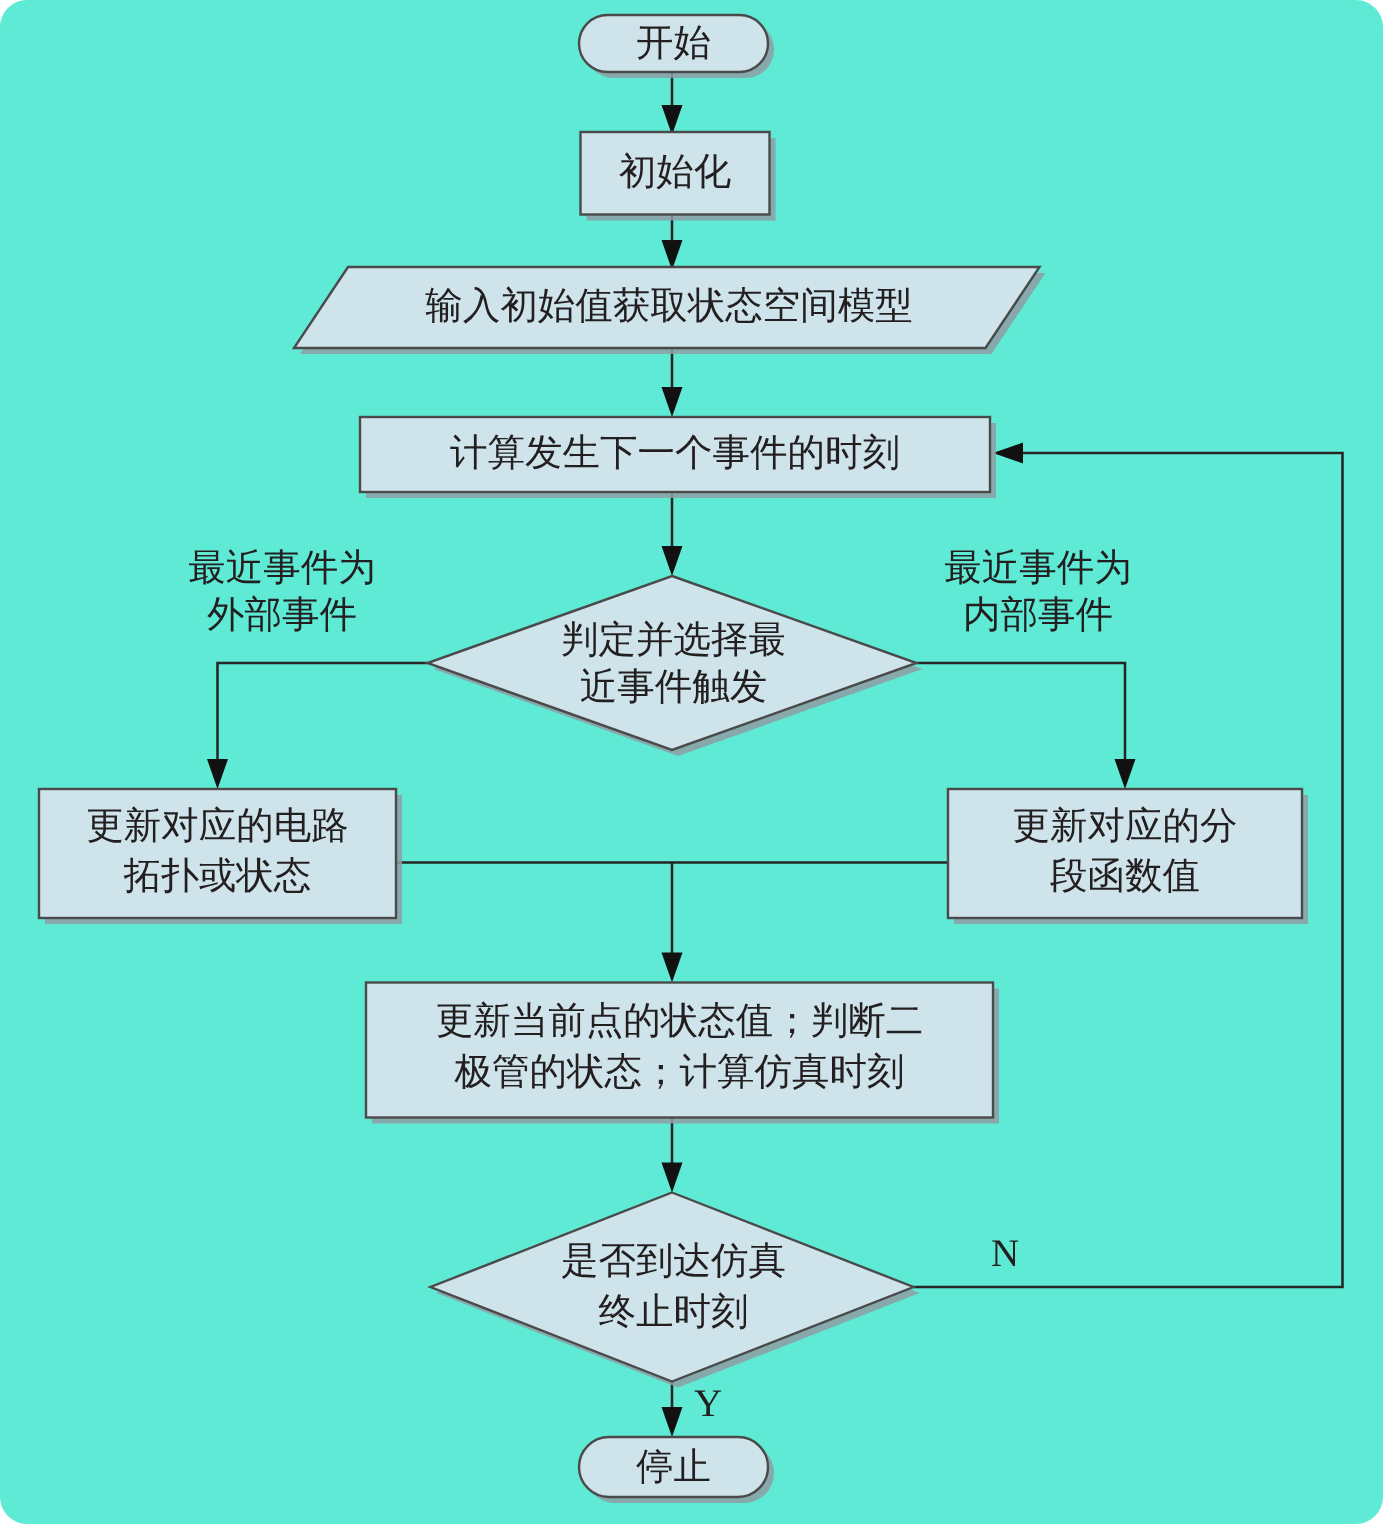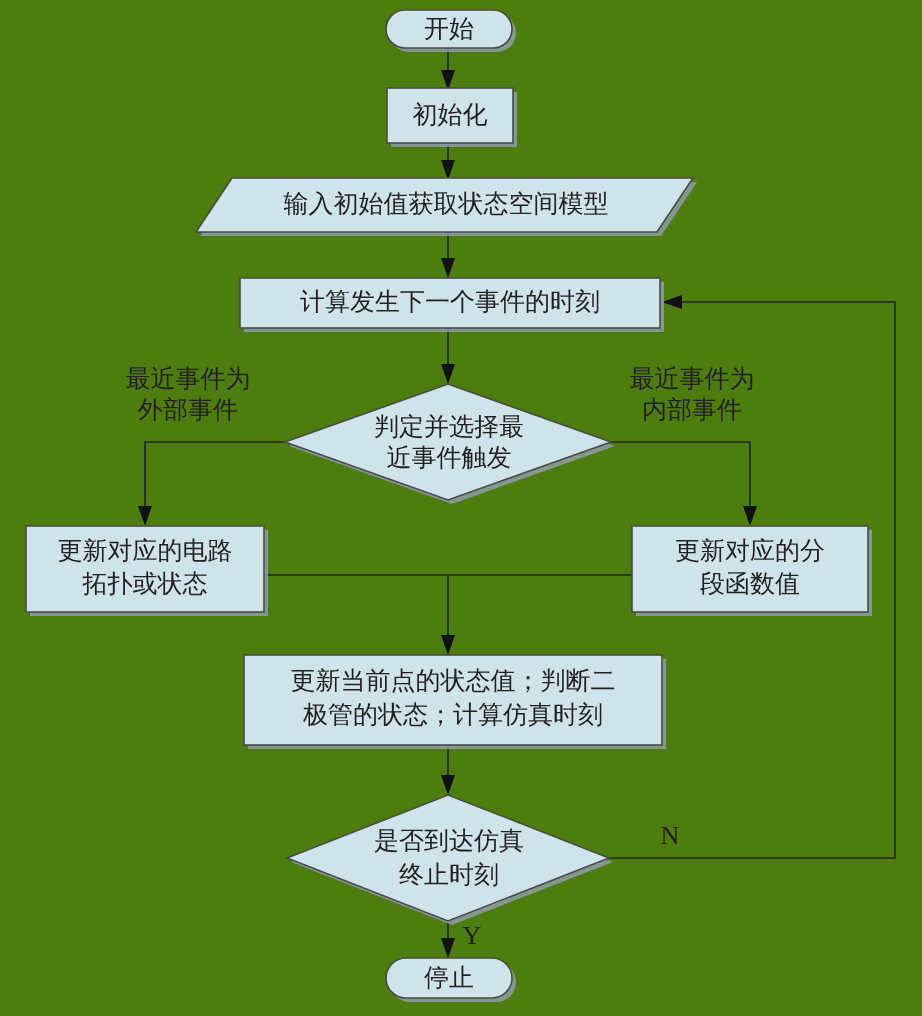--- a/index.html
+++ b/index.html
@@ -10,21 +10,22 @@
   body {
     width: 922px;
     height: 1016px;
     font-family: "Liberation Serif", "DejaVu Serif", serif;
     overflow: hidden;
   }
   #flowchart-root {
     position: relative;
     width: 922px;
     height: 1016px;
-    background: #4d7c0f;
+    background: #5eead4;
+    border-radius: 18px;
   }
   svg.chart-canvas {
     position: absolute;
     top: 0;
     left: 0;
     width: 922px;
     height: 1016px;
     display: block;
   }
   .node-shape {

